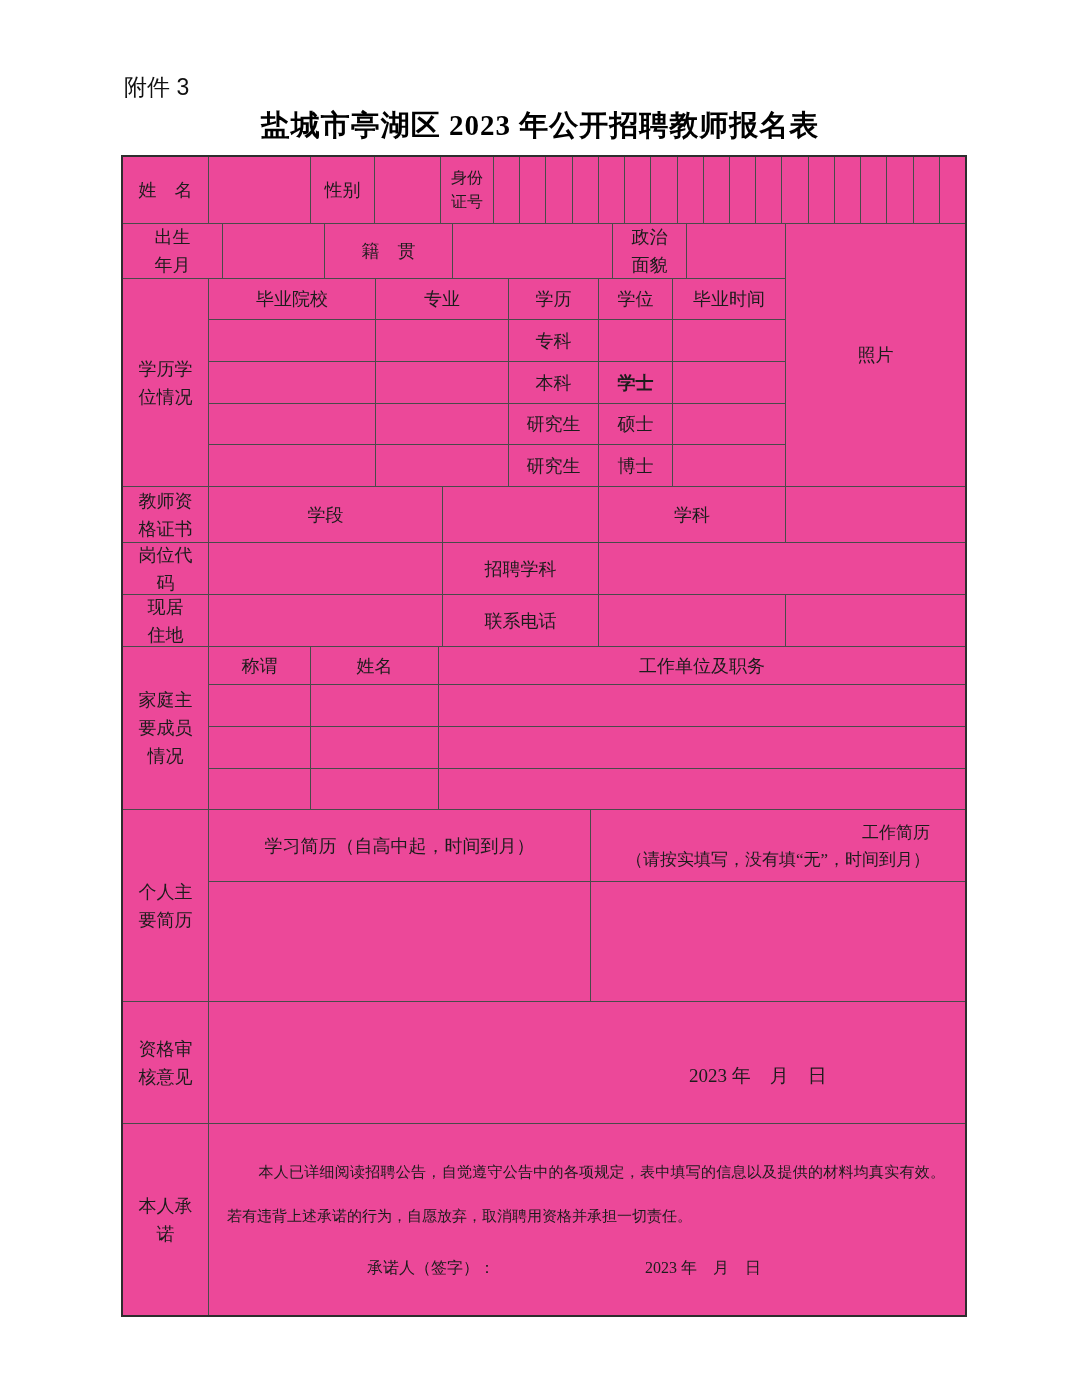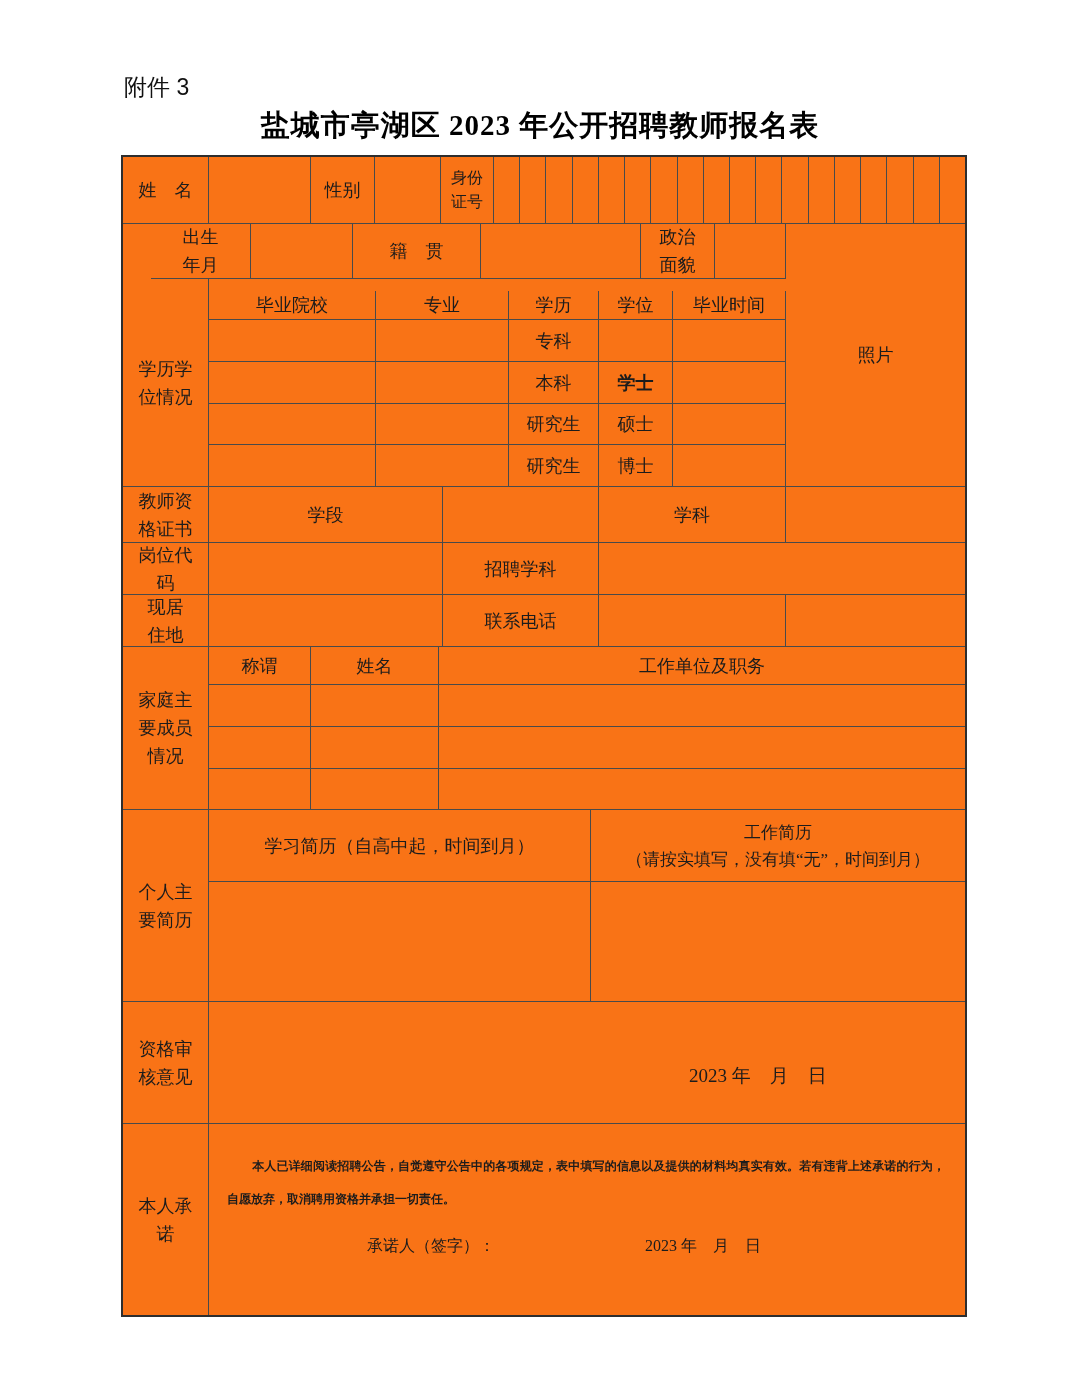--- a/index.html
+++ b/index.html
@@ -11,46 +11,46 @@
   .attachment{
     position:absolute;left:124px;top:72px;font-size:23px;
     font-family:"Liberation Sans","DejaVu Sans",sans-serif;color:#111;
   }
   .title{
     position:absolute;left:0;top:106px;width:1080px;text-align:center;
     font-size:29px;font-weight:bold;letter-spacing:1px;color:#000;
   }
   .form{
     position:absolute;left:121px;top:155px;width:842px;
-    border:2px solid #2e2e2e;background:#f97316;
+    border:2px solid #2e2e2e;background:#ec4899;
     font-size:18px;line-height:28px;
   }
   .row{display:flex;}
   .c{
     box-sizing:border-box;
     border-right:1px solid #4a4a4a;border-bottom:1px solid #4a4a4a;
     display:flex;align-items:center;justify-content:center;
     text-align:center;white-space:pre-line;overflow:hidden;
   }
   .c.last{border-right:none;}
   .noline-b{border-bottom:none !important;}
   .vgroup{display:flex;flex-direction:column;}
   .grow{flex:1;}
   .idcell{flex:1;}
   .small{font-size:16px;line-height:24px;}
-  .hdr2{font-size:17px;line-height:27px;}
+  .hdr2{font-size:17px;line-height:27px;text-align:right;}
   
   .freecell{
     box-sizing:border-box;border-bottom:1px solid #4a4a4a;
     position:relative;display:block;
   }
   .review-date{margin-left:480px;margin-top:60px;font-size:19px;}
   .pledge-text{
     padding:26px 20px 0 18px;text-indent:2.1em;text-align:justify;
-    font-size:12px;line-height:33px;font-weight:bold;
+    font-size:15px;line-height:44px;
   }
   .pledge-sign-row{display:flex;margin-top:16px;font-size:16px;}
   .pledge-sign-row .sign{margin-left:158px;}
   .pledge-sign-row .sdate{margin-left:150px;}
 </style>
 </head>
 <body>
 
 <div class="attachment">附件 3</div>
 <div class="title">盐城市亭湖区 2023 年公开招聘教师报名表</div>
@@ -81,35 +81,35 @@
     <div class="c idcell"></div>
     <div class="c idcell"></div>
     <div class="c idcell"></div>
     <div class="c idcell last"></div>
   </div>
 
   <div class="row" style="height:263px;">
     <div class="vgroup" style="width:663px;">
 
       <div class="row" style="height:55px;">
-        <div class="c" style="width:100px;margin-left:28px;">出生
+        <div class="c" style="width:100px;">出生
 年月</div>
         <div class="c" style="width:102px;"></div>
         <div class="c" style="width:128px;">籍　贯</div>
         <div class="c" style="width:160px;"></div>
         <div class="c" style="width:74px;">政治
 面貌</div>
         <div class="c grow"></div>
       </div>
 
       <div class="row grow">
         <div class="c" style="width:86px;">学历学
 位情况</div>
         <div class="vgroup grow">
-          <div class="row" style="height:41px;align-items:flex-end;">
+          <div class="row" style="height:41px;">
             <div class="c" style="width:167px;">毕业院校</div>
             <div class="c" style="width:133px;">专业</div>
             <div class="c" style="width:90px;">学历</div>
             <div class="c" style="width:74px;">学位</div>
             <div class="c grow">毕业时间</div>
           </div>
           <div class="row" style="height:42px;">
             <div class="c" style="width:167px;"></div>
             <div class="c" style="width:133px;"></div>
             <div class="c" style="width:90px;">专科</div>

